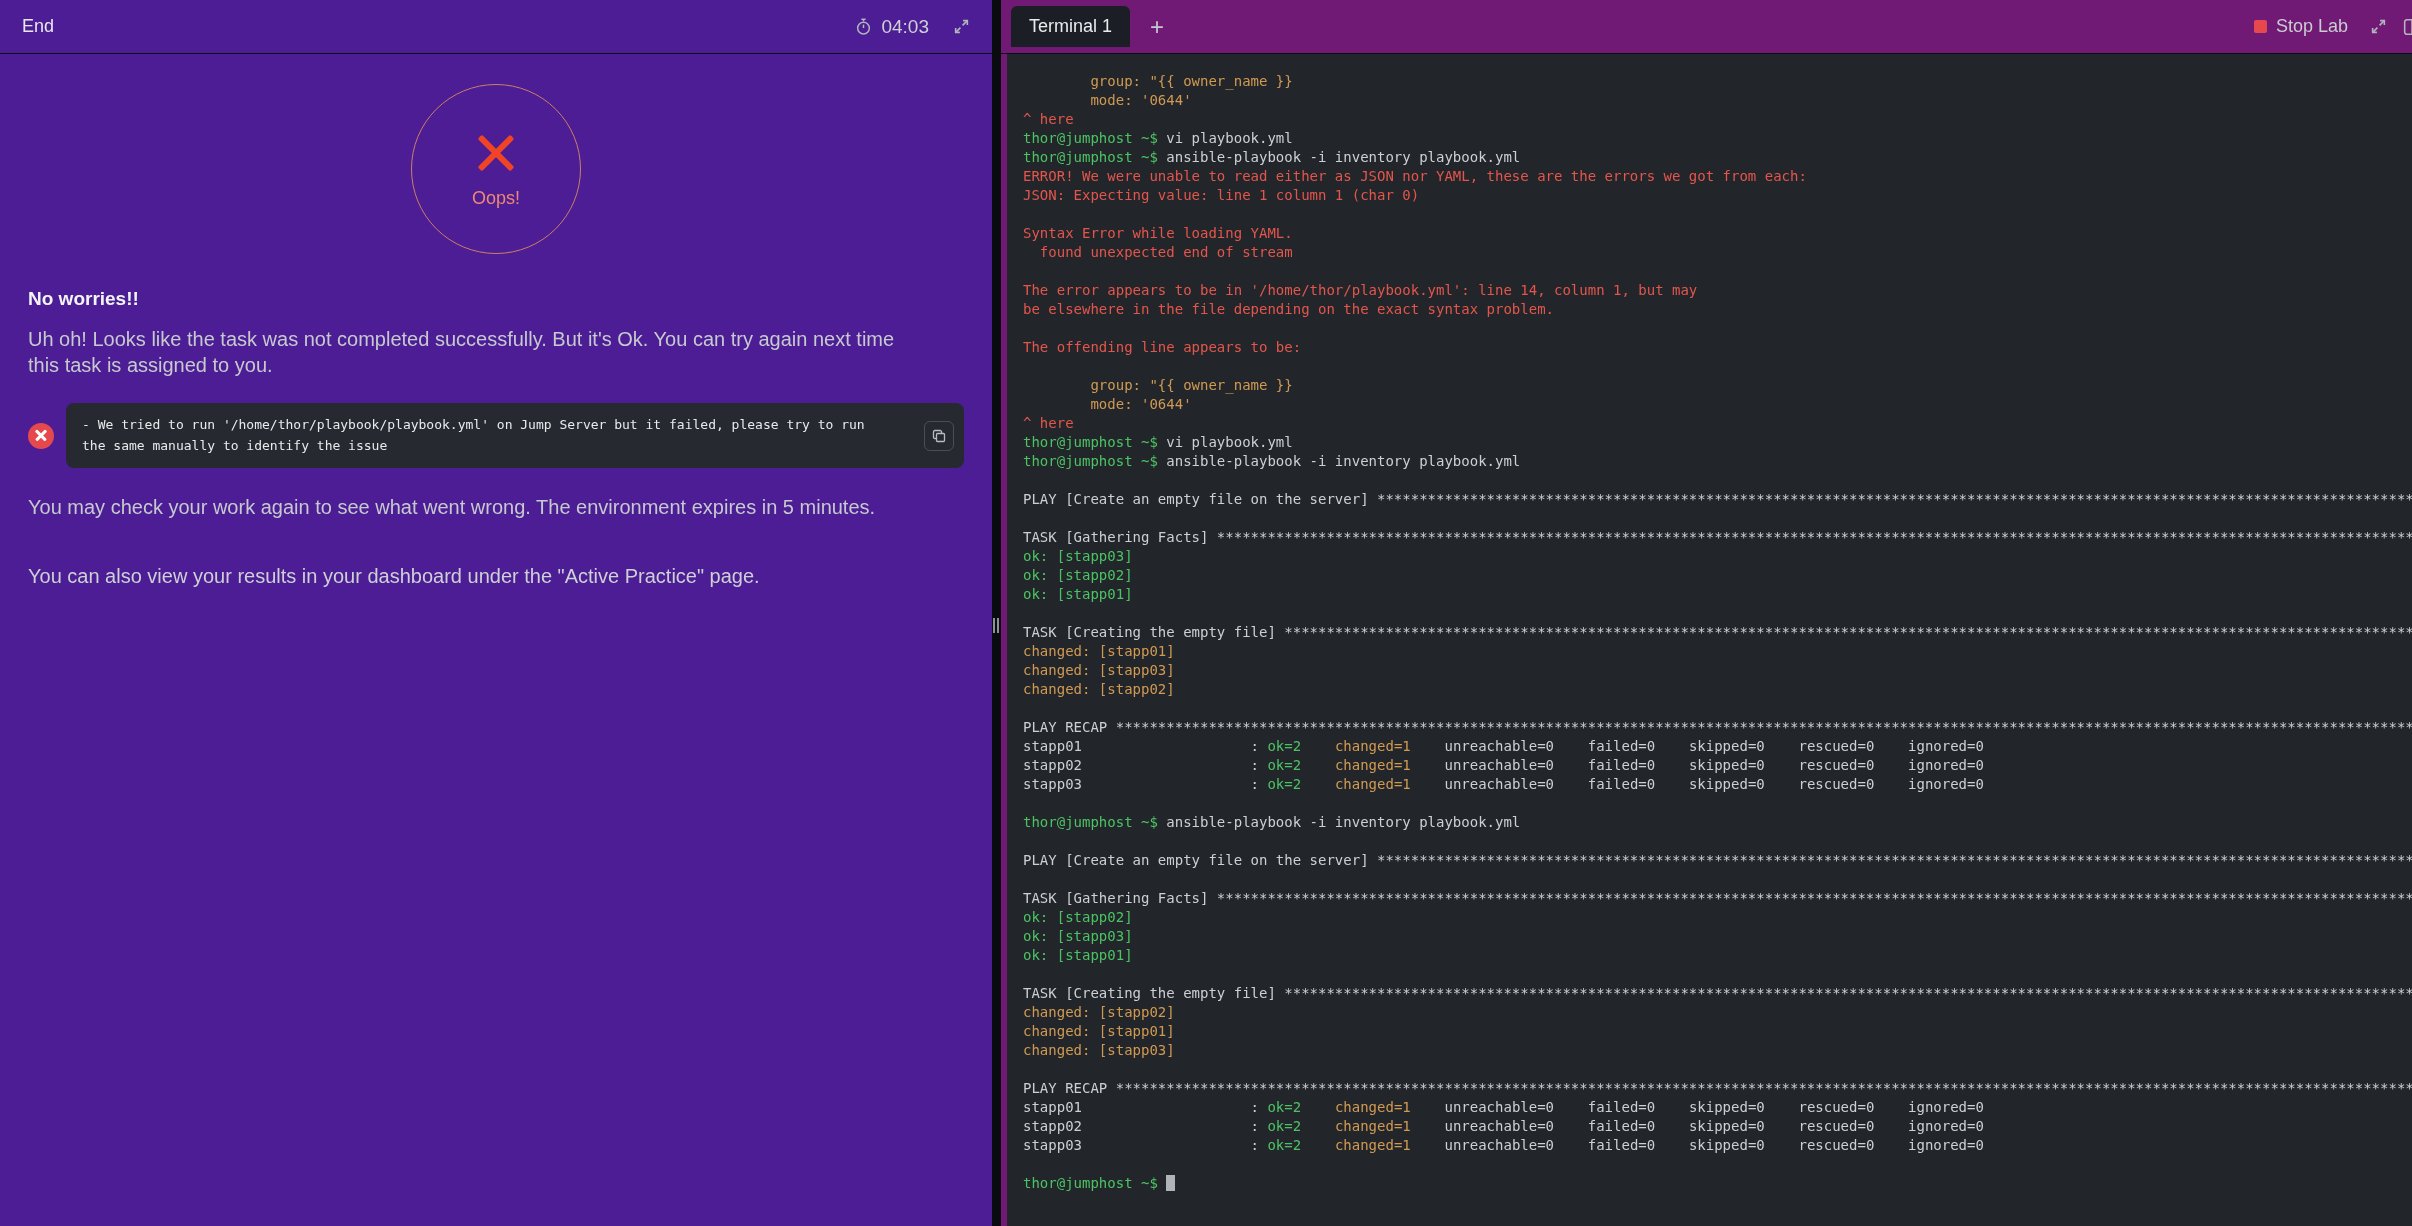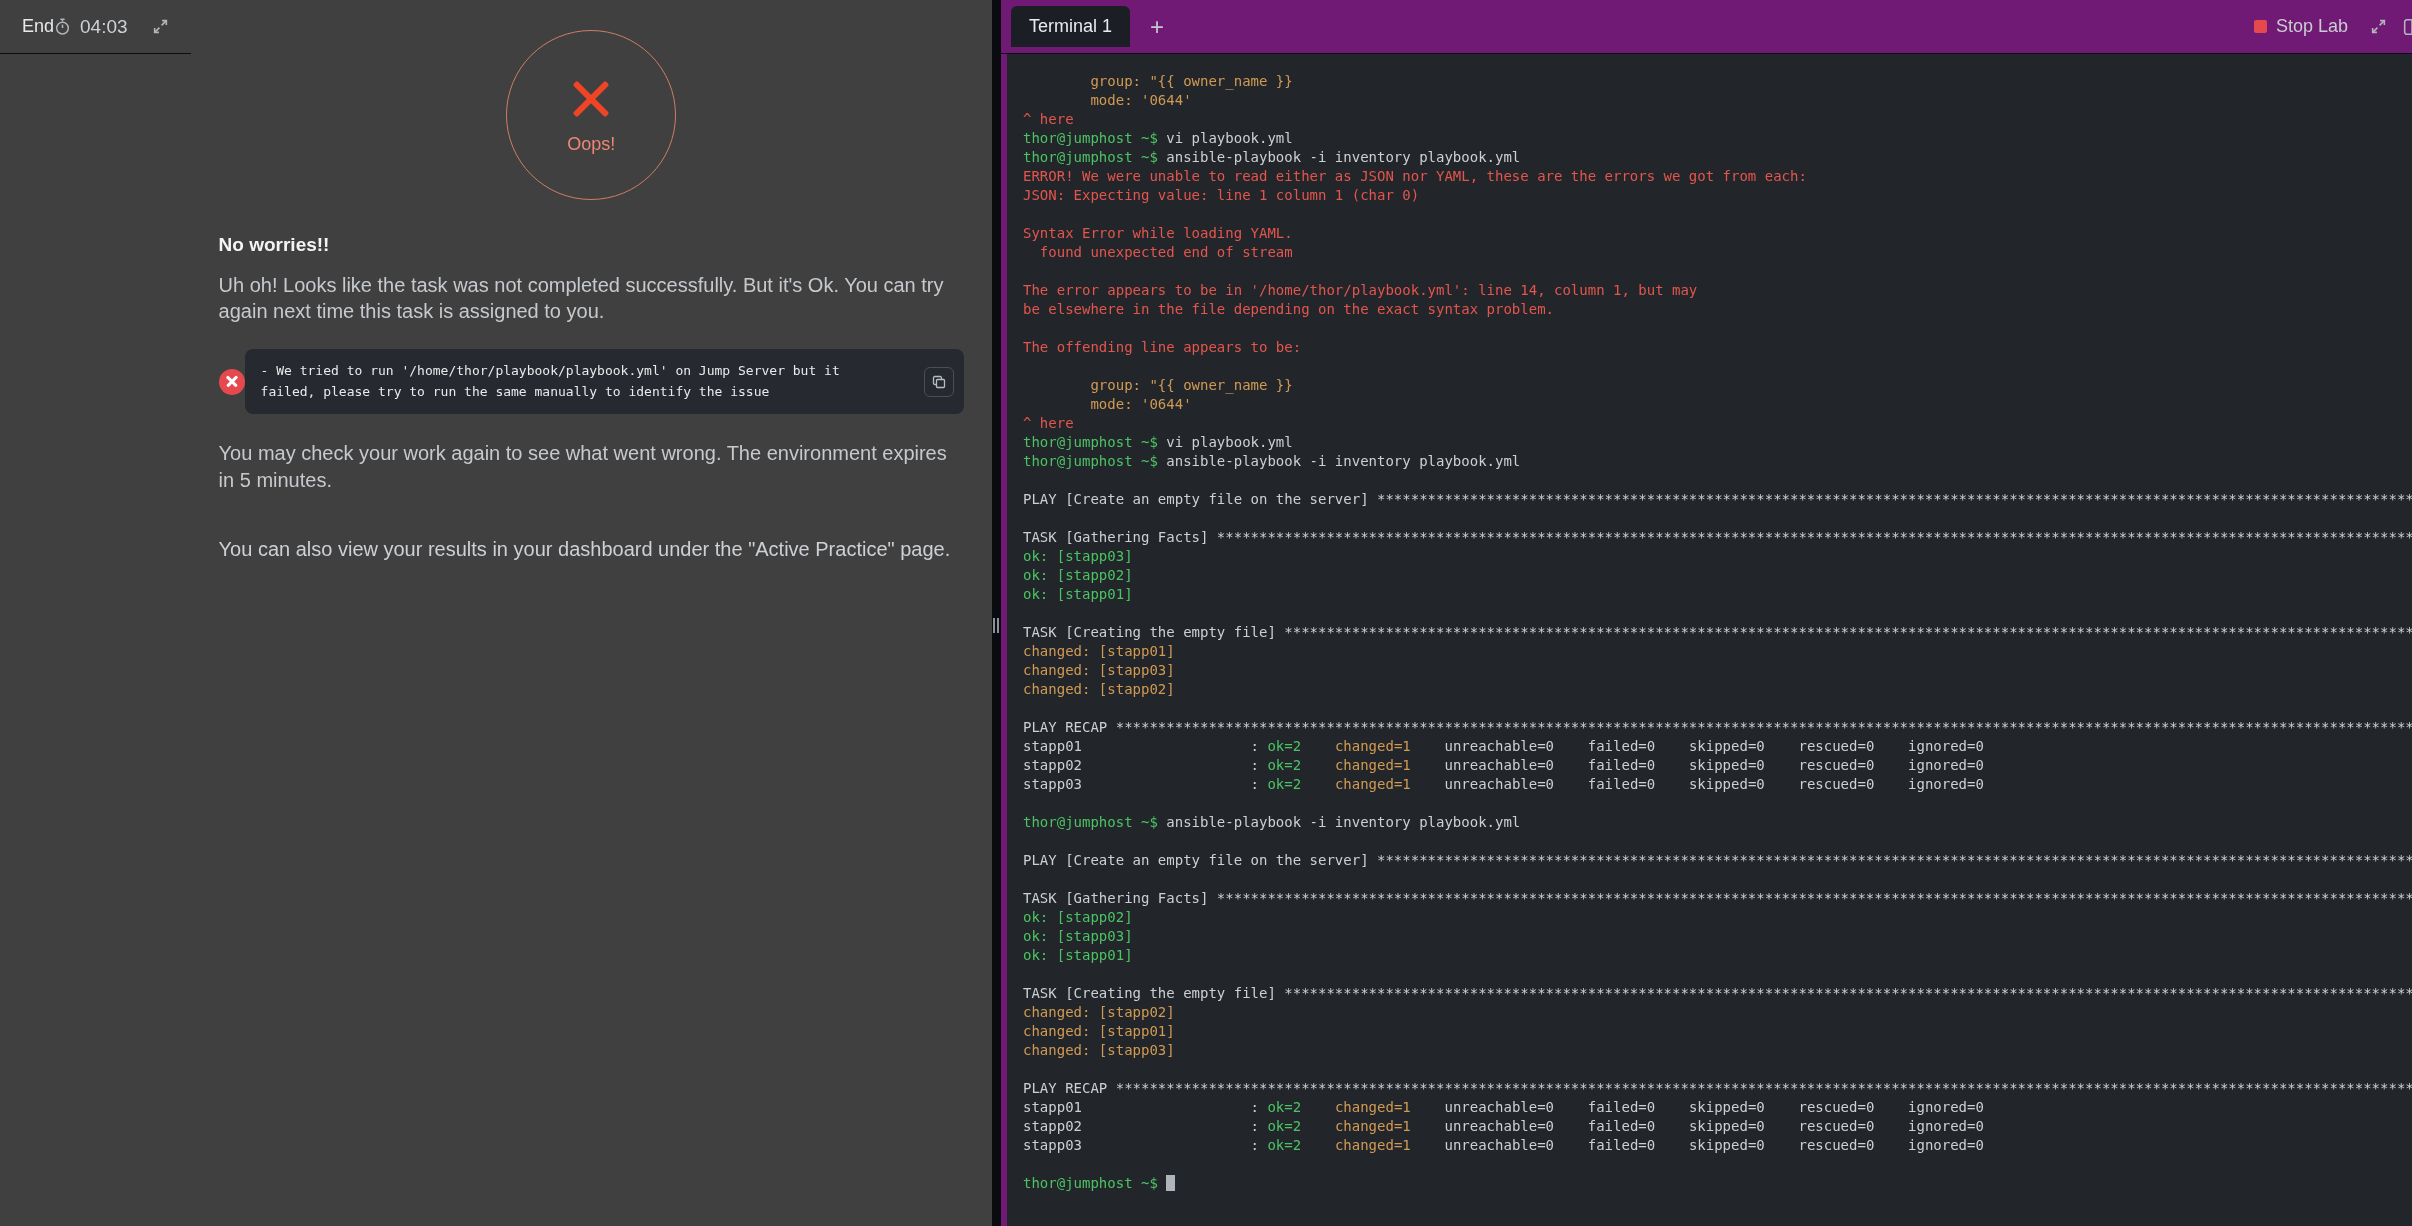--- a/index.html
+++ b/index.html
@@ -1,39 +1,39 @@
 <!DOCTYPE html>
 <html><head>
 <meta charset="utf-8">
 <style>
   * { margin:0; padding:0; box-sizing:border-box; }
   html,body { width:2412px; height:1226px; overflow:hidden; }
   body { display:flex; background:#0f1013; font-family:"Liberation Sans",sans-serif; }
 
   
-  .left-panel { width:992px; flex:none; background:#404040; display:flex; flex-direction:row; }
+  .left-panel { width:992px; flex:none; background:#4c1d95; display:flex; flex-direction:column; }
   .left-topbar { height:54px; flex:none; display:flex; align-items:center; padding:0 22px; border-bottom:1px solid #0c0d10; }
   .end-btn { color:#e7e9eb; font-size:18px; cursor:pointer; }
   .spacer { flex:1; }
   .timer { display:flex; align-items:center; gap:9px; color:#ced1d5; font-size:19px; margin-right:24px; }
   .iconbtn { color:#b2b6bc; display:flex; align-items:center; justify-content:center; cursor:pointer; }
 
   .left-content { padding:0 28px; }
   .oops-circle { width:170px; height:170px; border:1px solid #cd7e64; border-radius:50%;
                  margin:30px auto 0; display:flex; flex-direction:column; align-items:center; justify-content:center; }
   .xmark { position:relative; width:46px; height:46px; }
   .xmark i { position:absolute; left:0; top:20px; width:46px; height:6px; background:#ef4526; border-radius:2px; display:block; }
   .xmark i:first-child { transform:rotate(45deg); }
   .xmark i:last-child  { transform:rotate(-45deg); }
   .oops-label { color:#ec8873; font-size:18px; margin-top:12px; }
 
   .result-heading { font-size:19px; font-weight:700; color:#f2f4f6; margin-top:34px; }
   .result-message { font-size:20px; color:#c6cace; line-height:1.32; margin-top:16px; max-width:880px; }
 
-  .error-row { display:flex; align-items:center; gap:0; margin-top:24px; }
+  .error-row { display:flex; align-items:center; gap:12px; margin-top:24px; }
   .error-badge { width:26px; height:26px; border-radius:50%; background:#e5484d; flex:none; position:relative; }
   .error-badge i { position:absolute; left:6px; top:11.5px; width:14px; height:2.5px; background:#fff; border-radius:1px; display:block; }
   .error-badge i:first-child { transform:rotate(45deg); }
   .error-badge i:last-child  { transform:rotate(-45deg); }
   .error-box { flex:1; background:#262a30; border-radius:8px; padding:12px 70px 12px 16px;
                font-family:"DejaVu Sans Mono",monospace; font-size:13px; color:#e8eaec; line-height:1.6; position:relative; }
   .copy-btn { position:absolute; right:10px; top:50%; transform:translateY(-50%); width:30px; height:30px;
               border:1px solid #4a4f57; border-radius:6px; background:transparent; color:#b7bcc2;
               display:flex; align-items:center; justify-content:center; cursor:pointer; }
 

